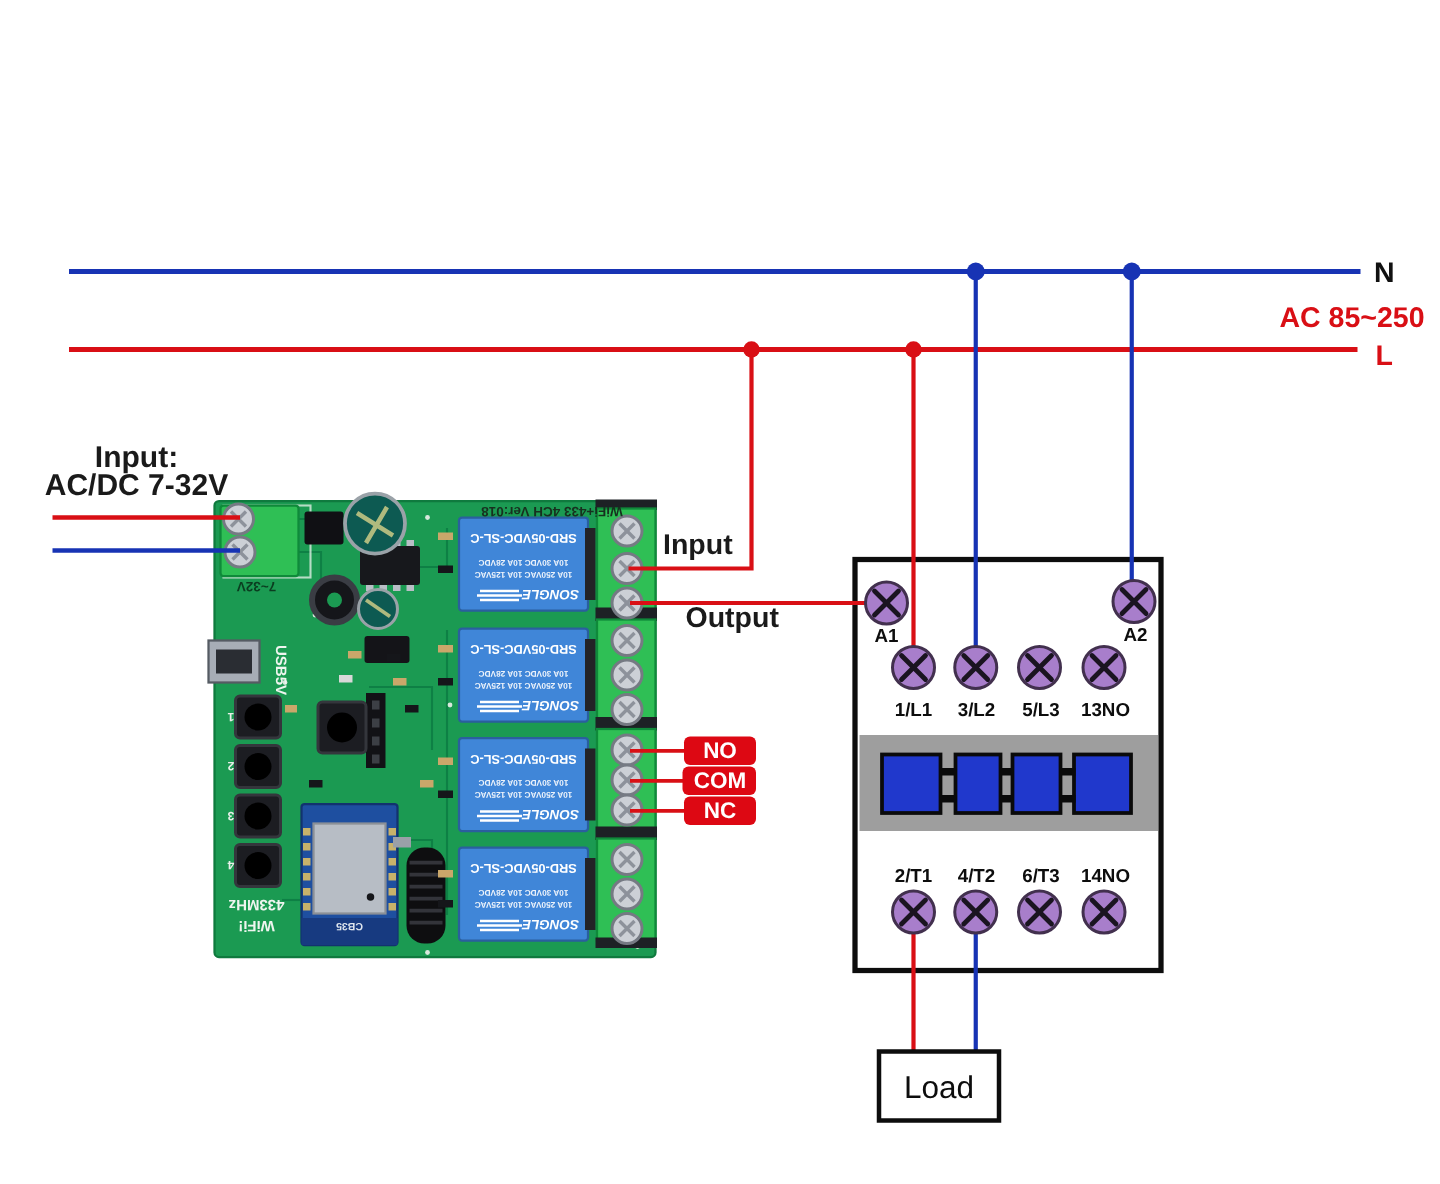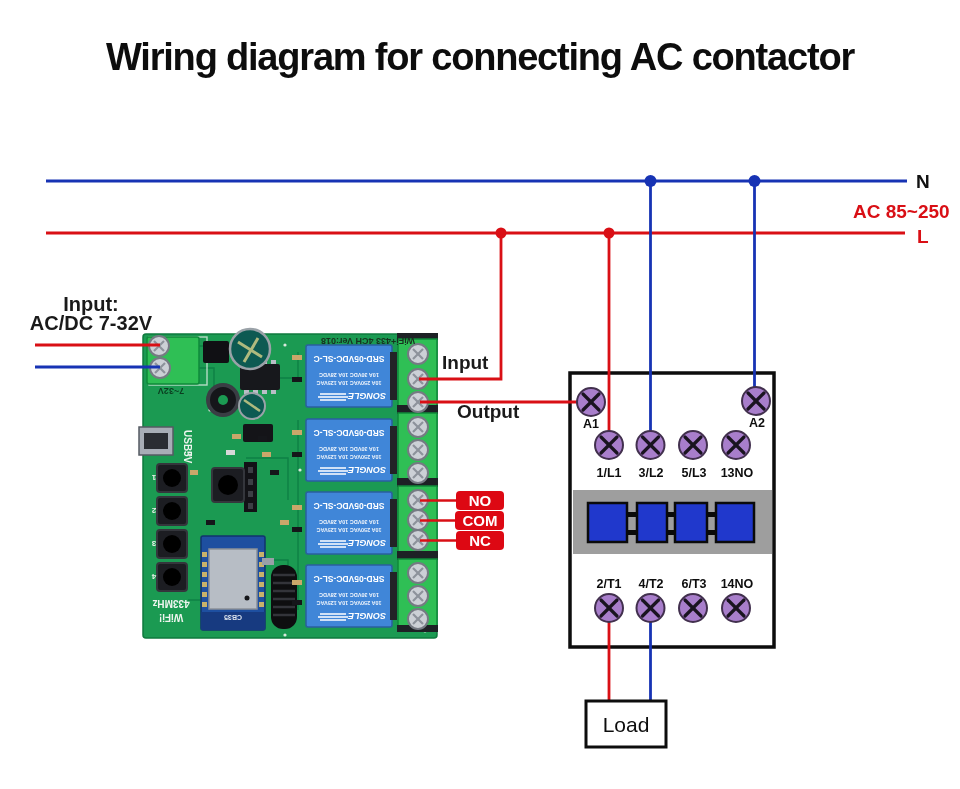--- a/index.html
+++ b/index.html
@@ -23,21 +23,20 @@
   .t-chip{font-size:7px;font-weight:700;fill:#dfe6ee;}
   .t-btn{font-size:8px;font-weight:700;fill:#e8efe9;}
   .rly-brand{font-size:9px;font-weight:700;font-style:italic;fill:#ffffff;}
   .rly-tiny{font-size:5.5px;font-weight:700;fill:#eef4fb;}
   .rly-name{font-size:8.5px;font-weight:700;fill:#ffffff;}
 </style>
 </head>
 <body>
 
 <div class="canvas">
-  <h1 class="title">Wiring diagram for connecting AC contactor</h1>
 
   <svg width="960" height="789" viewBox="0 0 960 789">
     <defs>
       <g id="screw">
         <circle r="10" fill="#ccd0d6" stroke="#757a83" stroke-width="2"></circle>
         <line x1="-5" y1="-5" x2="5" y2="5" stroke="#8d929b" stroke-width="2.2"></line>
         <line x1="-5" y1="5" x2="5" y2="-5" stroke="#8d929b" stroke-width="2.2"></line>
       </g>
     </defs>
 

